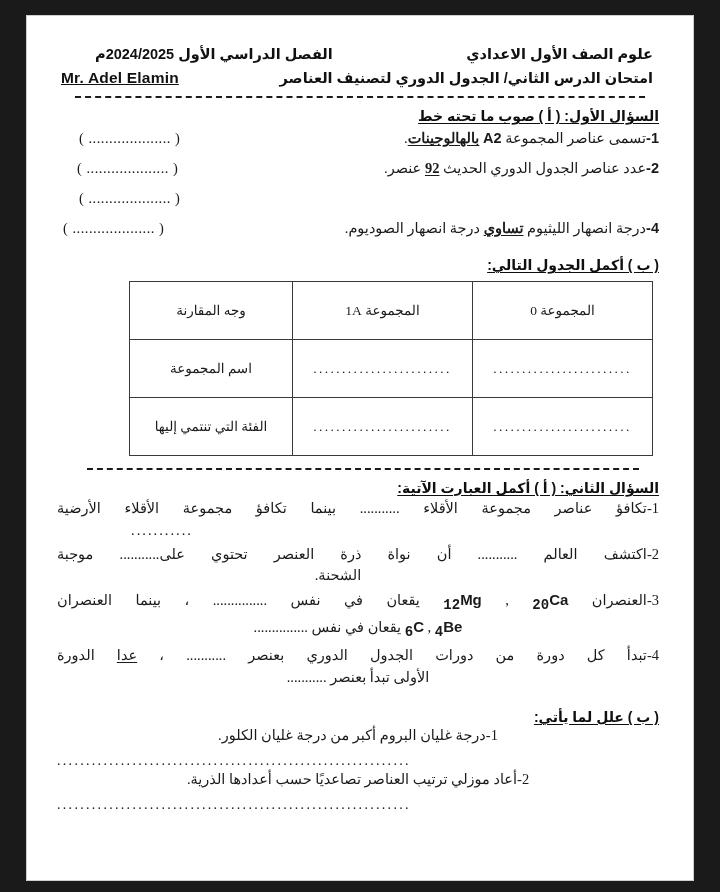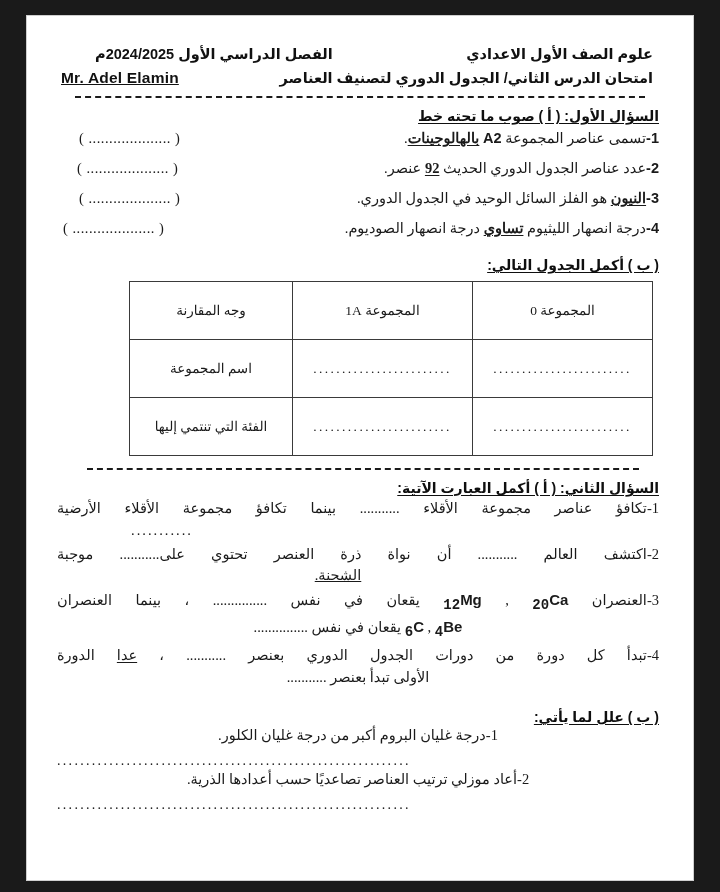--- a/index.html
+++ b/index.html
@@ -147,21 +147,21 @@
     margin-bottom: 2px;
     line-height: 1.5;
   }
   .fill-item .ln { display: block; }
   .fill-item .ln.just {
     text-align: justify;
     text-align-last: justify;
   }
   .fill-item .ln.center-ish { text-align: center; }
   .fill-item .ln.tail-left { text-align: left; padding-left: 74px; }
-  .fill-item .ln.tail-mid  { text-align: center; padding-right: 40px; text-decoration: underline; }
+  .fill-item .ln.tail-mid  { text-align: center; padding-right: 40px; }
   .dots { letter-spacing: 2px; }
   .sub { font-size: 14px; vertical-align: sub; font-family: Liberation Mono, monospace; font-weight: bold;}
   .elem { direction: ltr; unicode-bidi: isolate; font-family: "Liberation Sans", sans-serif; font-weight: bold; font-size: 15px; }
   .ul-plain { text-decoration: underline; text-underline-offset: 2px; }
 
   
   .exp-list { margin-top: 1px; }
   .exp-q {
     font-size: 14.5px;
     color: #1a1a1a;
@@ -207,21 +207,20 @@
       <span class="tf-paren">( .................... )</span>
     </div>
 
     <div class="tf-row r2">
       <span class="tf-text"><span class="num">2-</span><span>عدد عناصر الجدول الدوري الحديث </span><span class="ul-b">92</span><span> عنصر.</span></span>
       <span class="tf-spacer"></span>
       <span class="tf-paren">( .................... )</span>
     </div>
 
     <div class="tf-row r3">
-      <span class="tf-text"><span class="num">3-</span><span class="ul-b">النيون</span><span> هو الفلز السائل الوحيد في الجدول الدوري.</span></span>
       <span class="tf-spacer"></span>
       <span class="tf-paren">( .................... )</span>
     </div>
 
     <div class="tf-row r4">
       <span class="tf-text"><span class="num">4-</span><span>درجة انصهار الليثيوم </span><span class="ul-b">تساوي</span><span> درجة انصهار الصوديوم.</span></span>
       <span class="tf-spacer"></span>
       <span class="tf-paren">( .................... )</span>
     </div>
   </div>

